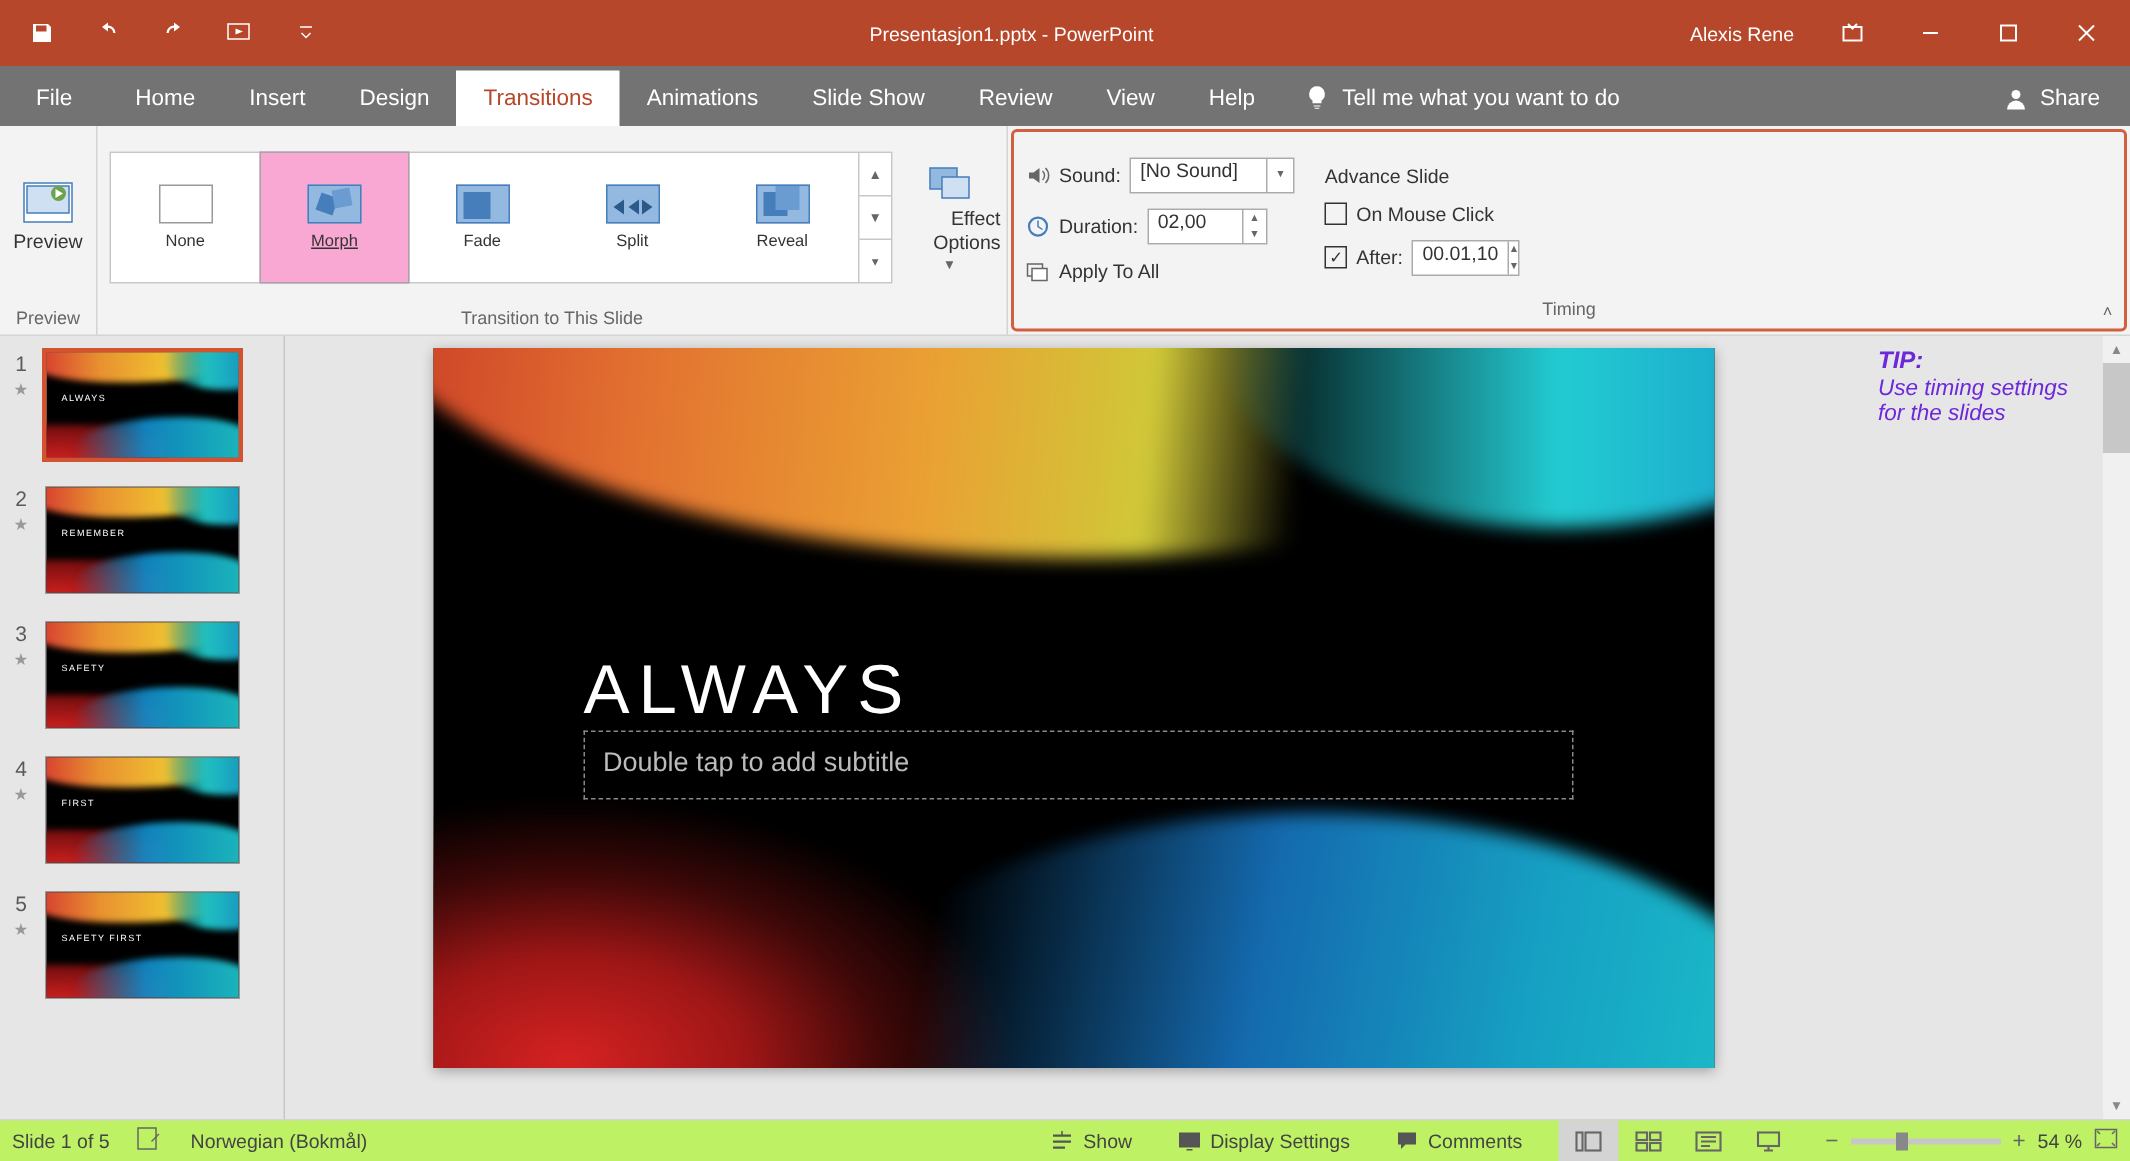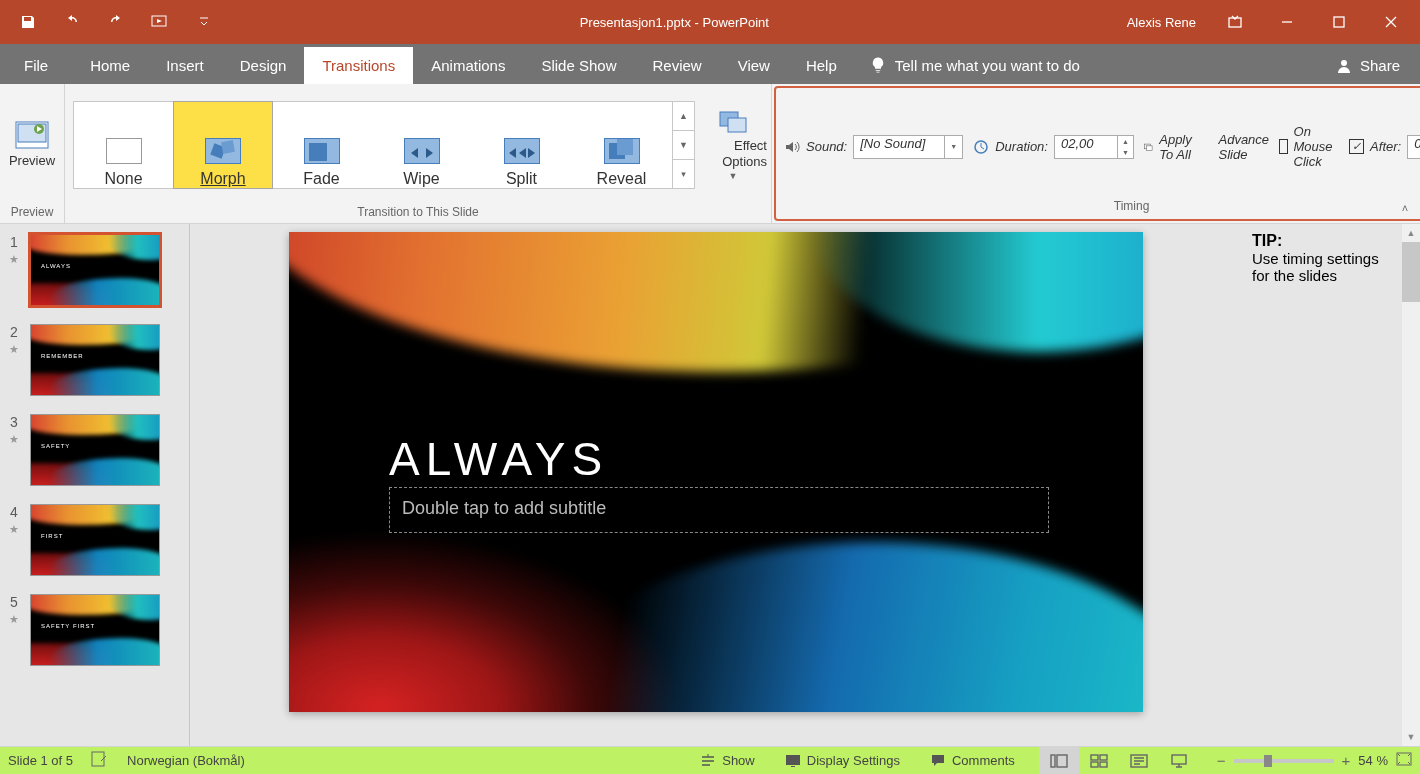--- a/index.html
+++ b/index.html
@@ -29,32 +29,32 @@
 
 .ribbon { height: 140px; background: #f3f3f3; border-bottom: 1px solid #d4d4d4; display: flex; position: relative; }
 .ribbon-group { display: flex; flex-direction: column; border-right: 1px solid #d4d4d4; padding: 4px 4px 2px; }
 .ribbon-group-label { text-align: center; font-size: 12px; color: #666; padding: 4px 0 2px; }
 .ribbon-content { flex: 1; display: flex; align-items: center; }
 
 .big-btn { width: 56px; height: 88px; display: flex; flex-direction: column; align-items: center; justify-content: center; gap: 4px; cursor: pointer; font-size: 13px; color: #333; }
 
 .gallery { border: 1px solid #c7c7c7; background: #fff; display: flex; align-items: stretch; height: 88px; margin: 0 4px; }
 .gallery-items { display: flex; }
-.gal-item { width: 100px; display: flex; flex-direction: column; align-items: center; justify-content: flex-end; gap: 6px; border-right: 1px solid transparent; cursor: pointer; font-size: 16px; color: #333; }
-.gal-item.selected { background: #fde047; border: 1px solid #a6a6a6; margin: -1px; text-decoration: underline; }
+.gal-item { width: 100px; display: flex; flex-direction: column; align-items: center; justify-content: center; gap: 6px; border-right: 1px solid transparent; cursor: pointer; font-size: 11px; color: #333; }
+.gal-item.selected { background: #f9a8d4; border: 1px solid #a6a6a6; margin: -1px; text-decoration: underline; }
 .gal-icon { width: 36px; height: 26px; background: #94b9e0; border: 1px solid #467dbb; position: relative; }
 .gallery-spin { width: 22px; display: flex; flex-direction: column; border-left: 1px solid #c7c7c7; }
 .gallery-spin div { flex: 1; display: flex; align-items: center; justify-content: center; cursor: pointer; font-size: 9px; color: #666; border-bottom: 1px solid #c7c7c7; }
 .gallery-spin div:last-child { border-bottom: none; }
 
 .effect-btn { width: 68px; height: 88px; display: flex; flex-direction: column; align-items: center; justify-content: center; gap: 2px; cursor: pointer; font-size: 13px; color: #333; }
 
 .timing-group { border: 2px solid #d25f3f; border-radius: 4px; margin: 2px; padding: 4px 8px; flex: 1; }
 .timing-content { display: flex; gap: 20px; }
-.timing-col { display: flex; flex-direction: row; gap: 10px; font-size: 13px; color: #333; padding-top: 6px; font-style: italic; }
+.timing-col { display: flex; flex-direction: column; gap: 10px; font-size: 13px; color: #333; padding-top: 6px; }
 .timing-row { display: flex; align-items: center; gap: 6px; }
 .timing-row svg { width: 16px; height: 16px; }
 .timing-input { border: 1px solid #ababab; background: #fff; height: 24px; width: 90px; display: flex; }
 .timing-input span { flex: 1; padding: 0 6px; font-size: 13px; }
 .spin-btns { display: flex; flex-direction: column; border-left: 1px solid #ababab; width: 16px; }
 .spin-btns div { flex: 1; display: flex; align-items: center; justify-content: center; font-size: 7px; color: #666; cursor: pointer; }
 .checkbox { width: 15px; height: 15px; border: 1px solid #333; display: flex; align-items: center; justify-content: center; font-size: 11px; }
 .checkbox.checked::after { content: "✓"; }
 
 .collapse-btn { position: absolute; right: 6px; bottom: 6px; width: 18px; height: 18px; display: flex; align-items: center; justify-content: center; cursor: pointer; color: #666; font-size: 11px; }
@@ -77,21 +77,21 @@
 .editor { flex: 1; display: flex; position: relative; }
 .slide-area { flex: 1; display: flex; align-items: flex-start; justify-content: center; padding: 8px 2px; }
 .slide { width: 854px; height: 480px; background: #000; position: relative; overflow: hidden; box-shadow: 0 2px 8px rgba(0,0,0,.3); }
 .slide-swirl-top { position: absolute; top: -60px; left: -60px; width: 980px; height: 200px; background: linear-gradient(95deg, #c73525 0%, #e27030 20%, #eaa033 40%, #d0c838 55%, transparent 65%); border-radius: 0 0 50% 50% / 0 0 100% 100%; filter: blur(6px); }
 .slide-swirl-top-r { position: absolute; top: -30px; right: -120px; width: 450px; height: 150px; background: linear-gradient(270deg, #1591c9 0%, #23cbd2 50%, transparent 100%); border-radius: 0 0 60% 60% / 0 0 100% 100%; filter: blur(6px); }
 .slide-swirl-bl { position: absolute; bottom: -40px; left: -60px; width: 500px; height: 220px; background: radial-gradient(ellipse 60% 80% at 30% 80%, #d62222 0%, #9e1616 40%, #3f0808 70%, transparent 100%); filter: blur(5px); }
 .slide-swirl-br { position: absolute; bottom: -60px; right: -80px; width: 700px; height: 230px; background: linear-gradient(280deg, #1fd2d6 0%, #18a9ce 30%, #1670b8 55%, transparent 85%); border-radius: 60% 60% 0 0 / 100% 100% 0 0; filter: blur(6px); opacity: 0.95; }
 .slide-title { position: absolute; left: 100px; top: 200px; color: #fff; font-size: 46px; font-weight: 300; letter-spacing: 6px; font-family: "Century Gothic", "Segoe UI Light", sans-serif; }
 .subtitle-box { position: absolute; left: 100px; top: 255px; width: 660px; height: 46px; border: 1px dashed #888; color: #bbb; font-size: 18px; font-family: "Century Gothic", sans-serif; padding: 10px 12px; }
 
-.tip-panel { width: 160px; padding: 8px 10px; font-size: 15px; color: #000000; }
+.tip-panel { width: 160px; padding: 8px 10px; font-size: 15px; color: #6d28d9; font-style: italic; }
 .tip-panel b { font-size: 16px; }
 
 .vscroll { width: 18px; background: #f0f0f0; display: flex; flex-direction: column; }
 .vscroll-btn { height: 18px; display: flex; align-items: center; justify-content: center; color: #888; font-size: 9px; cursor: pointer; }
 .vscroll-track { flex: 1; background: #f0f0f0; }
 .vscroll-thumb { height: 60px; background: #c7c7c7; }
 
 
 .statusbar { height: 28px; background: #bef264; border-top: 1px solid #d4d4d4; display: flex; align-items: center; font-size: 13px; color: #444; padding: 0 8px; gap: 18px; }
 .sb-spacer { flex: 1; }
@@ -222,27 +222,20 @@
               <span>Morph</span>
             </div>
           <div class="gal-item">
               <div class="gal-icon">
                 <div style="position:absolute;left:4px;top:4px;width:18px;height:18px;background:#467dbb;"></div>
               </div>
               <span>Fade</span>
             </div>
           <div class="gal-item">
               <div class="gal-icon">
-                <div style="position:absolute;left:6px;top:9px;width:0;height:0;border-top:5px solid transparent;border-bottom:5px solid transparent;border-right:7px solid #2b5a8a;"></div>
-                <div style="position:absolute;right:6px;top:9px;width:0;height:0;border-top:5px solid transparent;border-bottom:5px solid transparent;border-left:7px solid #2b5a8a;"></div>
-              </div>
-              <span>Wipe</span>
-            </div>
-          <div class="gal-item">
-              <div class="gal-icon">
                 <div style="position:absolute;left:4px;top:9px;width:0;height:0;border-top:5px solid transparent;border-bottom:5px solid transparent;border-right:7px solid #2b5a8a;"></div>
                 <div style="position:absolute;left:14px;top:9px;width:0;height:0;border-top:5px solid transparent;border-bottom:5px solid transparent;border-right:7px solid #2b5a8a;"></div>
                 <div style="position:absolute;right:4px;top:9px;width:0;height:0;border-top:5px solid transparent;border-bottom:5px solid transparent;border-left:7px solid #2b5a8a;"></div>
               </div>
               <span>Split</span>
             </div>
           <div class="gal-item">
               <div class="gal-icon">
                 <div style="position:absolute;left:4px;top:4px;width:16px;height:16px;background:#467dbb;"></div>
                 <div style="position:absolute;left:12px;top:0;width:16px;height:16px;background:#6a9bd1;"></div>

